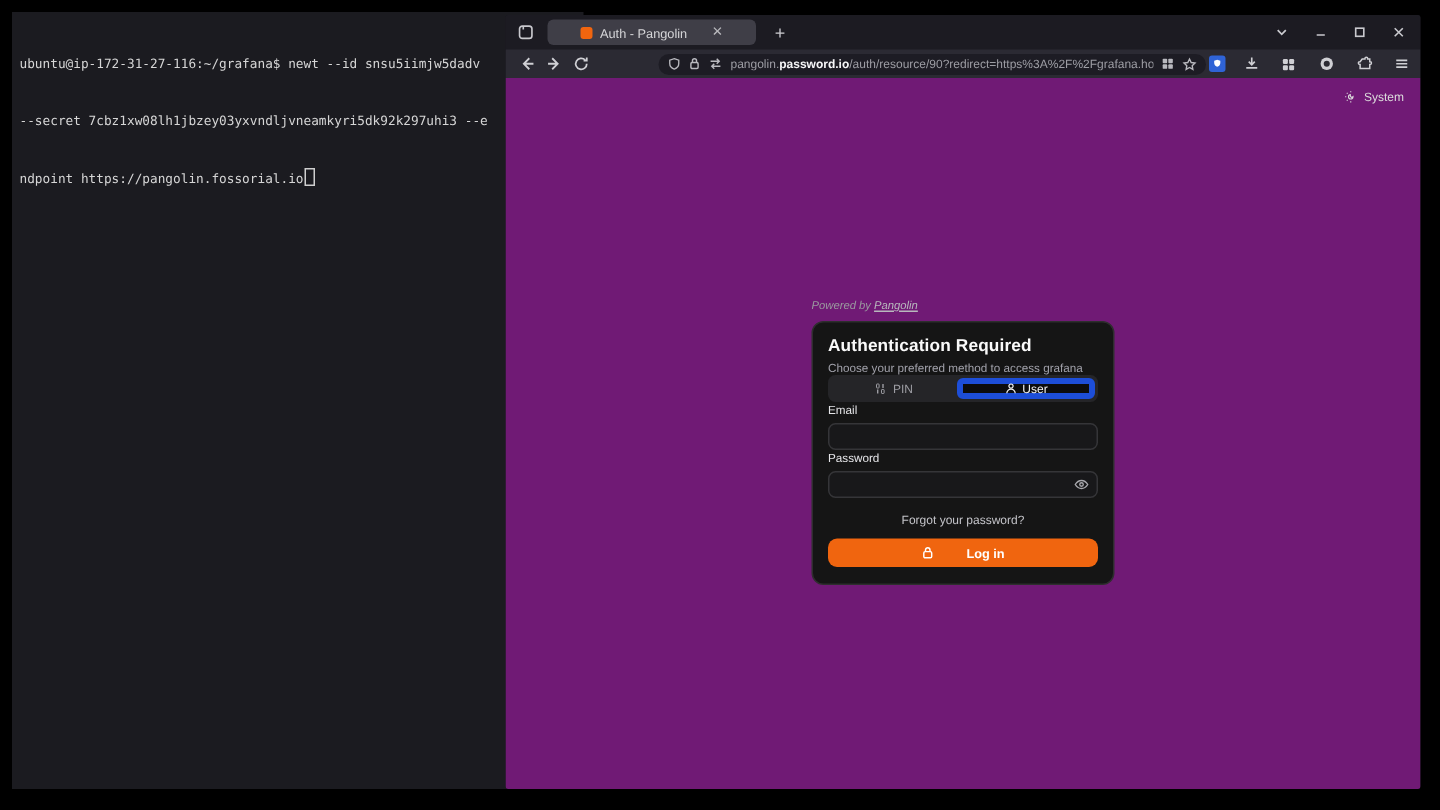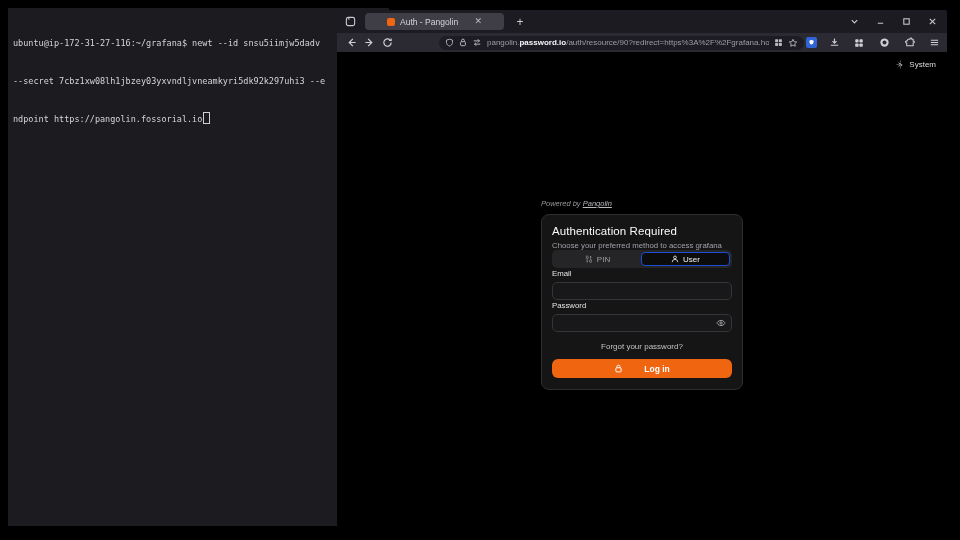--- a/index.html
+++ b/index.html
@@ -31,33 +31,33 @@
   .urlbar{margin-left:42px;width:365px;height:14px;background:#1d1c24;border-radius:7px;display:flex;
     align-items:center;padding:0 6px;gap:5px;box-sizing:border-box;flex:none;overflow:hidden;}
   .urlicon{color:#b9b9bf;display:flex;align-items:center;flex:none;}
   .urltext{font-size:8px;color:#9d9da4;white-space:nowrap;overflow:hidden;flex:1;min-width:0;}
   .urltext b{color:#f6f6f8;font-weight:bold;}
   .extgroup{margin-left:auto;display:flex;align-items:center;gap:9px;padding-right:2px;}
   .bw{width:11px;height:11px;border-radius:2px;background:#2f63d6;color:#fff;display:flex;
     align-items:center;justify-content:center;flex:none;}
 
   
-  .content{flex:1;background:#000000;position:relative;color:#e8e8e8;padding-left:12px;}
+  .content{flex:1;background:#701a75;position:relative;color:#e8e8e8;padding-left:12px;}
   .theme-btn{position:absolute;top:8px;right:11px;display:flex;align-items:center;gap:4px;
     color:#dcdcdc;font-size:8px;}
   .authcol{position:absolute;left:50%;top:147px;transform:translateX(-50%);width:202px;}
   .powered{text-align:left;font-size:7.5px;color:#9a9a9f;margin-bottom:6px;font-style:italic;}
   .powered a{color:#b8b8bd;text-decoration:underline;}
   .card{background:#151515;border:1px solid #2e2e2e;border-radius:8px;padding:10px 10px 11px;box-sizing:border-box;}
-  .card h1{margin:0;font-size:11.5px;font-weight:normal;color:#fafafa;letter-spacing:.1px;}
+  .card h1{margin:0;font-size:11.5px;font-weight:bold;color:#fafafa;letter-spacing:.1px;}
   .card .sub{margin-top:4px;font-size:7.8px;color:#a1a1aa;}
   .seg{background:#252528;border-radius:5px;padding:2px;display:flex;height:18px;box-sizing:border-box;}
   .seg-item{flex:1;display:flex;align-items:center;justify-content:center;gap:4px;font-size:8px;
     color:#9d9da3;border-radius:4px;}
-  .seg-item.active{background:#0c0c0d;border:1px solid #1d4ed8;color:#f4f4f5;}
+  .seg-item.active{background:#0c0c0d;border:4px solid #1d4ed8;color:#f4f4f5;}
   .flabel{margin-top:1px;font-size:7.8px;font-weight:normal;color:#e4e4e7;}
   .finput{margin-top:4px;height:18px;width:100%;box-sizing:border-box;background:#18181a;
     border:1px solid #353538;border-radius:5px;color:#e8e8e8;font-size:9px;padding:0 6px;outline:none;}
   .pwwrap{position:relative;}
   .eye{position:absolute;right:6px;top:50%;transform:translateY(-50%);margin-top:2px;color:#a8a8ad;display:flex;}
   .forgot{margin-top:10px;text-align:center;font-size:8px;color:#c3c3c8;}
   .loginbtn{margin-top:8px;height:19px;width:100%;border:none;border-radius:6px;display:flex;
     align-items:center;justify-content:center;gap:21px;color:#fff;font-size:8.5px;font-weight:bold;
     font-family:"Liberation Sans",sans-serif;}
   svg{display:block;}

